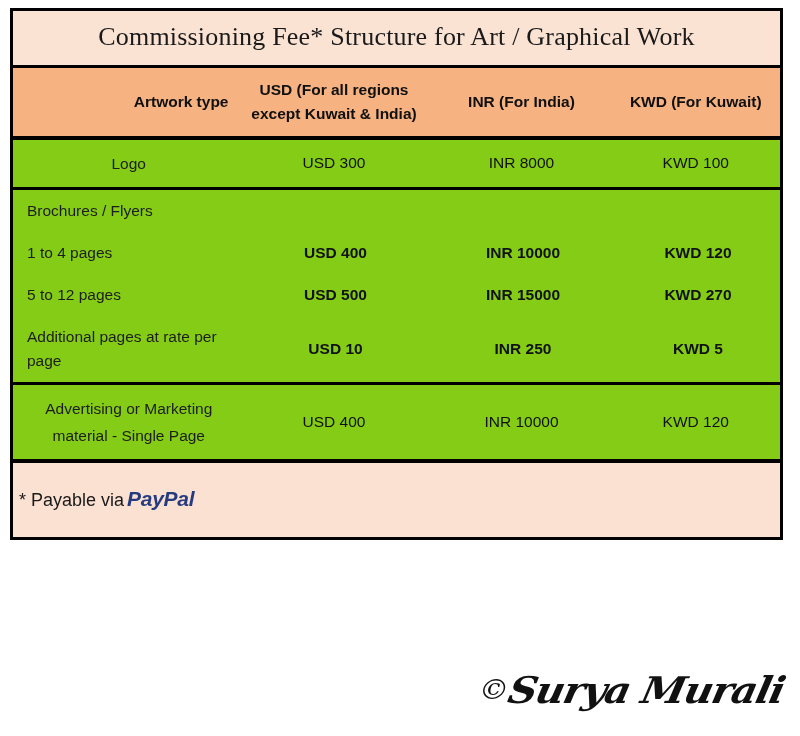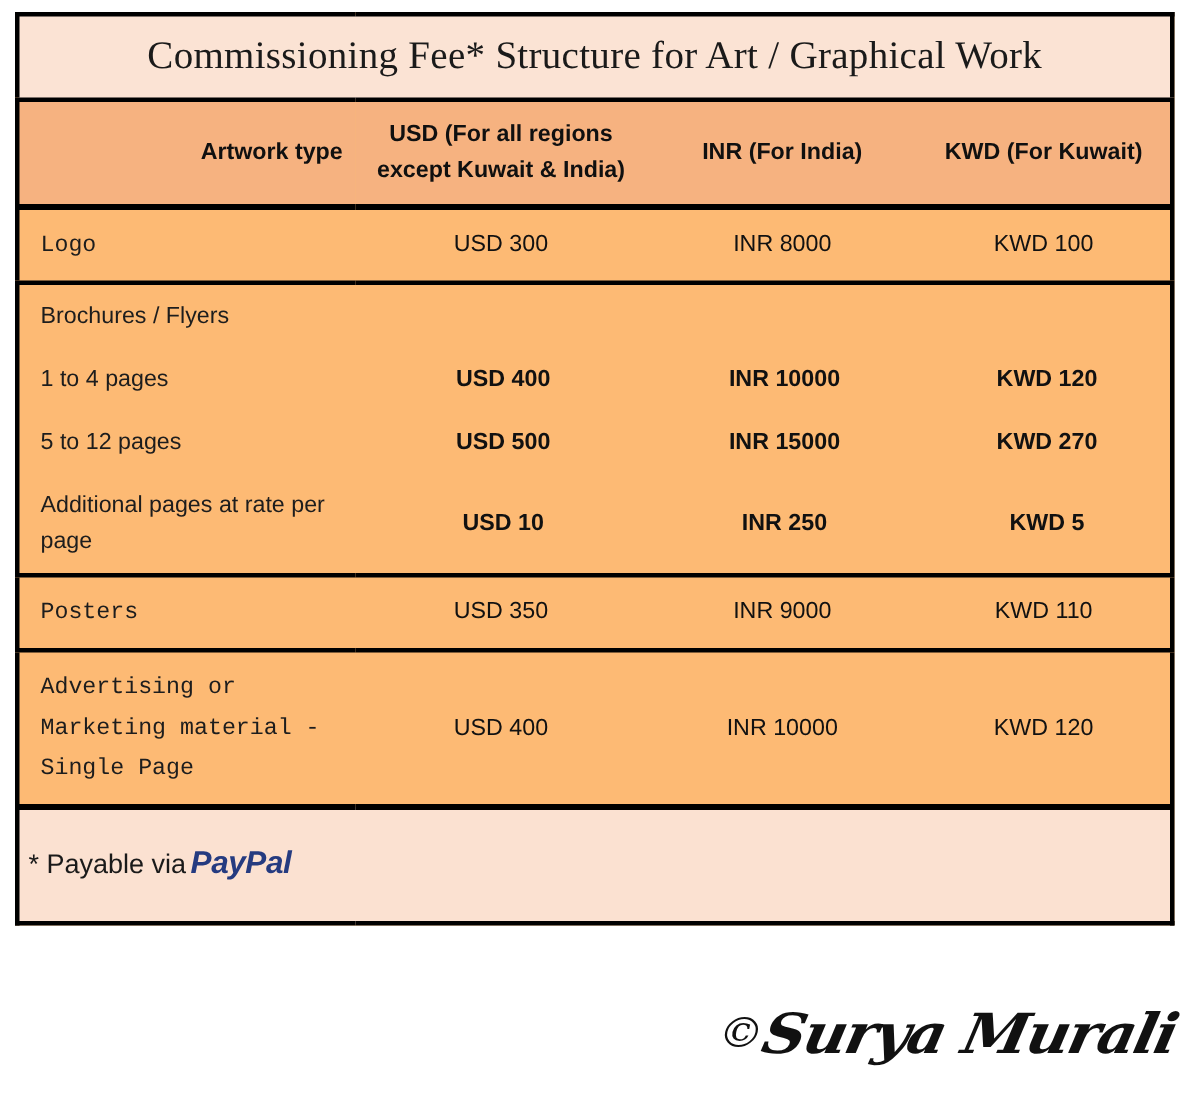--- a/index.html
+++ b/index.html
@@ -19,21 +19,21 @@
     position: absolute;
     left: 10px;
     top: 8px;
     width: 770px;
   }
 
   table.fee-table {
     width: 770px;
     border-collapse: collapse;
     table-layout: fixed;
-    background: #fdba74;
+    background: #84cc16;
   }
 
   
   table.fee-table {
     border: 3px solid #000000;
   }
 
   
   .title-cell {
     background: #fbe3d4;
@@ -57,28 +57,27 @@
     font-weight: 700;
     color: #101010;
     padding: 10px 8px;
     border-bottom: 4px solid #000000;
     line-height: 1.55;
   }
   .col-head.first { text-align: right; }
 
   
   td.label-cell {
-    text-align: left;
+    text-align: center;
     vertical-align: middle;
     font-size: 15.5px;
     font-weight: 400;
     color: #1d1d1d;
     padding: 10px 6px 10px 14px;
     line-height: 1.75;
-    font-family: Liberation Mono, monospace;
   }
   td.value-cell {
     text-align: center;
     vertical-align: middle;
     font-size: 15.5px;
     font-weight: 400;
     color: #111111;
     padding: 10px 4px;
   }
   tr.body-row > td {
@@ -227,26 +226,20 @@
             <td class="inner-label">Additional pages at rate per page</td>
             <td class="inner-value">USD 10</td>
             <td class="inner-value">INR 250</td>
             <td class="inner-value">KWD 5</td>
           </tr>
         </tbody>
             </table>
       </td>
     </tr>
 
-    <tr class="body-row">
-      <td class="label-cell">Posters</td>
-      <td class="value-cell">USD 350</td>
-      <td class="value-cell">INR 9000</td>
-      <td class="value-cell">KWD 110</td>
-    </tr>
 
     <tr class="body-row">
       <td class="label-cell">Advertising or Marketing material - Single Page</td>
       <td class="value-cell">USD 400</td>
       <td class="value-cell">INR 10000</td>
       <td class="value-cell">KWD 120</td>
     </tr>
 
     <tr>
       <td class="footer-cell" colspan="4">

